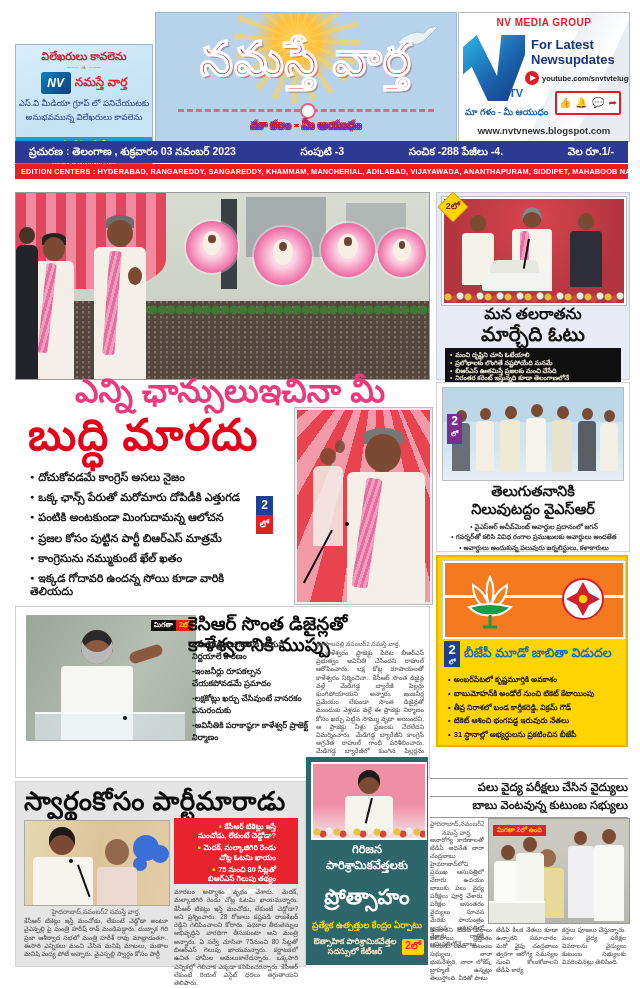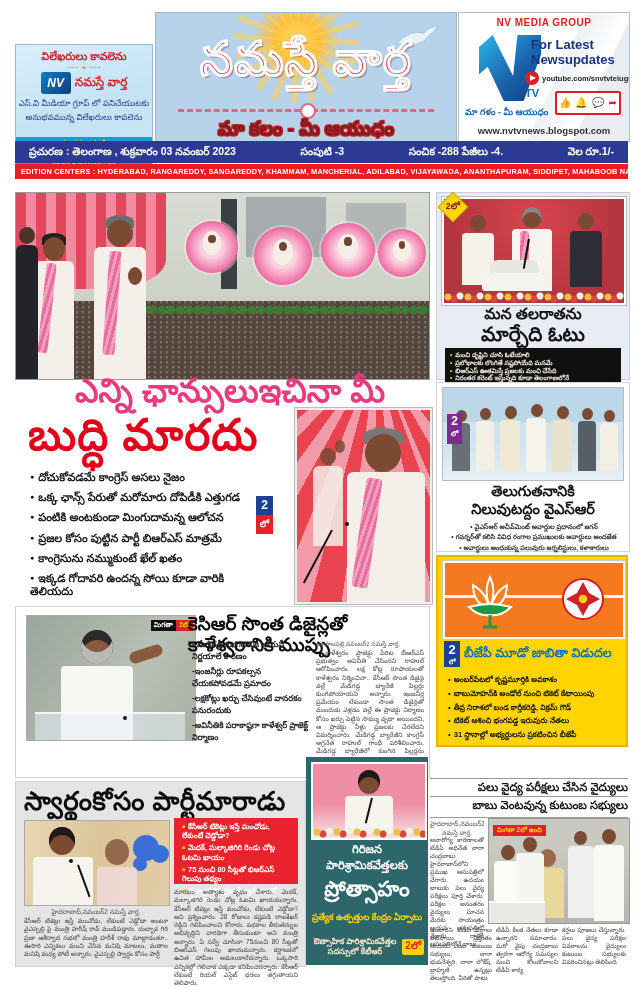--- a/index.html
+++ b/index.html
@@ -25,26 +25,26 @@
   .masthead{left:155px;top:12px;width:300px;height:128px;background:#b7d3eb;border:1px solid #9db8c8;overflow:hidden;}
   .sun{position:absolute;left:96px;top:-18px;width:90px;height:90px;border-radius:50%;
     background:radial-gradient(circle,#ffd65e 0%,#ffbf3a 35%,rgba(255,200,70,0) 70%);}
   .sun:before{content:"";position:absolute;inset:-18px;background:repeating-conic-gradient(#ffcf53 0 6deg,rgba(255,255,255,0) 6deg 18deg);
     border-radius:50%;opacity:.6;}
   .dove{position:absolute;right:14px;top:8px;opacity:.85;}
   .mast-title{position:absolute;left:0;right:0;top:18px;text-align:center;color:#e02a27;font-weight:bold;font-size:47px;
     -webkit-text-stroke:1.5px #ffffff;text-shadow:2px 2px 0 rgba(120,40,40,.35);letter-spacing:1px;}
   .dashline{position:absolute;left:22px;right:22px;top:96px;border-top:3px dashed #e8637e;}
   .dashdot{position:absolute;left:50%;top:90px;width:12px;height:12px;margin-left:-6px;border-radius:50%;background:#ffffff;border:2px solid #e8637e;}
-  .mast-tag{position:absolute;left:0;right:0;top:105px;text-align:center;color:#7f1d1d;font-weight:bold;font-size:19px;
+  .mast-tag{position:absolute;left:0;right:0;top:105px;text-align:center;color:#6d28d9;font-weight:normal;font-size:12px;
     text-shadow:1px 1px 0 #c22027,-1px -1px 0 #c22027,1px -1px 0 #c22027,-1px 1px 0 #c22027;}
   .right-ad{left:458px;top:12px;width:170px;height:128px;border:1px solid #bbb;background:
     linear-gradient(115deg,#ffffff 55%,#eef1f4 56%,#ffffff 75%,#e9edf1 76%);overflow:hidden;}
   .right-ad .grp{text-align:center;color:#e01d25;font-weight:bold;font-size:10px;margin-top:4px;letter-spacing:.5px;}
-  .nv-big{position:absolute;left:20px;top:22px;width:62px;height:66px;}
+  .nv-big{position:absolute;left:4px;top:22px;width:62px;height:66px;}
   .nv-big .swoosh{position:absolute;inset:0;background:linear-gradient(135deg,#29a8e0 10%,#1b64ae 55%,#123a7c 100%);
     clip-path:polygon(0 18%,22% 0,55% 62%,62% 0,100% 0,100% 30%,72% 100%,40% 100%,14% 48%,0 60%);}
   .nv-big .tv{position:absolute;right:2px;bottom:2px;color:#1b64ae;font-weight:bold;font-size:11px;}
   .right-ad .fl{position:absolute;left:72px;top:24px;color:#16357e;font-weight:bold;font-size:13px;line-height:15px;}
   .ytrow{position:absolute;left:66px;top:58px;display:flex;align-items:center;gap:3px;}
   .playbtn{width:14px;height:14px;border-radius:50%;background:#e01d25;position:relative;flex:0 0 auto;}
   .playbtn:before{content:"";position:absolute;left:5px;top:3.5px;border-left:6px solid #fff;border-top:3.5px solid transparent;border-bottom:3.5px solid transparent;}
   .ytrow span{font-size:7.5px;color:#222;font-weight:bold;}
   .socialbox{position:absolute;right:8px;top:78px;width:62px;height:20px;border:2px solid #e01d25;border-radius:2px;
     display:flex;align-items:center;justify-content:space-around;background:#fff;}
@@ -96,32 +96,32 @@
   .kcr-head{left:172px;top:6px;width:238px;color:#0d0d0d;font-weight:bold;font-size:18.5px;line-height:21px;}
   .kcr-points{left:176px;top:32px;width:120px;font-size:8.2px;font-weight:bold;color:#222;line-height:11.5px;}
   .kcr-points div{margin-bottom:4px;}
   .kcr-date{left:300px;top:33px;width:108px;font-size:6.2px;color:#555;}
   .kcr-body{left:300px;top:42px;width:108px;font-size:6.4px;color:#444;line-height:8.2px;text-align:justify;}
   
   .harish-box{left:15px;top:781px;width:289px;height:184px;border:1px solid #d0d0d4;background:#e5e5e5;}
   .harish-head{left:8px;top:4px;width:275px;color:#0d0d0d;font-weight:bold;font-size:26px;letter-spacing:.5px;}
   .harish-photo{left:8px;top:38px;width:144px;height:84px;border:1px solid #aaa;
      background:linear-gradient(100deg,#e8d7b4 0%,#dcc49a 50%,#e3cda8 100%);}
-  .hr-redbox{left:158px;top:36px;width:124px;height:66px;background:#e8232e;padding:4px 8px;box-sizing:border-box;}
+  .hr-redbox{left:158px;top:36px;width:124px;height:66px;background:#e8232e;padding:4px 22px;box-sizing:border-box;text-align:right;}
   .hr-redbox div{color:#fff;font-size:7.4px;font-weight:bold;line-height:9.2px;margin-bottom:3px;}
   .hr-redbox div:before{content:"■";color:#ffd400;font-size:5px;margin-right:3px;vertical-align:1px;}
   .harish-date{left:8px;top:126px;width:144px;text-align:center;font-size:6.6px;color:#555;}
   .harish-col1{left:8px;top:135px;width:144px;font-size:6.4px;color:#444;line-height:8.3px;text-align:justify;}
   .harish-col2{left:158px;top:106px;width:124px;font-size:6.4px;color:#444;line-height:8.3px;text-align:justify;}
   
   .ktr-box{left:306px;top:757px;width:122px;height:208px;background:#2d666b;text-align:center;overflow:hidden;}
   .ktr-photo{left:5px;top:5px;width:112px;height:74px;border:2px solid #fff;background:linear-gradient(#ef8fa6 55%,#f6e3e6);}
   .ktr-t1{margin-top:86px;color:#ffffff;font-weight:bold;font-size:11.5px;}
   .ktr-t2{color:#ffffff;font-weight:bold;font-size:11.5px;}
-  .ktr-t3{color:#ffffff;font-weight:bold;font-size:21px;margin-top:2px;}
+  .ktr-t3{color:#ffffff;font-weight:bold;font-size:21px;margin-top:10px;}
   .ktr-sub{color:#ffd400;font-weight:bold;font-size:8.8px;margin-top:6px;line-height:11px;}
   .ktr-footrow{position:absolute;left:4px;right:4px;bottom:8px;display:flex;align-items:center;gap:2px;}
   .ktr-foot{color:#fde9c8;font-size:8px;font-weight:bold;line-height:10px;flex:1;text-align:center;}
   .jump-sm{background:#ffd400;color:#e02129;font-weight:bold;font-size:10px;padding:1px 3px;border-radius:2px;flex:0 0 auto;}
   
   .vote-card{left:436px;top:192px;width:192px;height:186px;background:#e9ebf5;border:1px solid #c9cbd8;}
   .vote-photo{left:5px;top:4px;width:180px;height:104px;border:2px solid #fff;box-shadow:0 0 0 1px #bbb;
      background:radial-gradient(circle at 50% 20%,#d8454e 0%,#b3353f 70%);}
   .diamond{position:absolute;left:6px;top:4px;width:20px;height:20px;background:#ffd400;transform:rotate(45deg);
      box-shadow:0 0 0 1px #caa500;}

